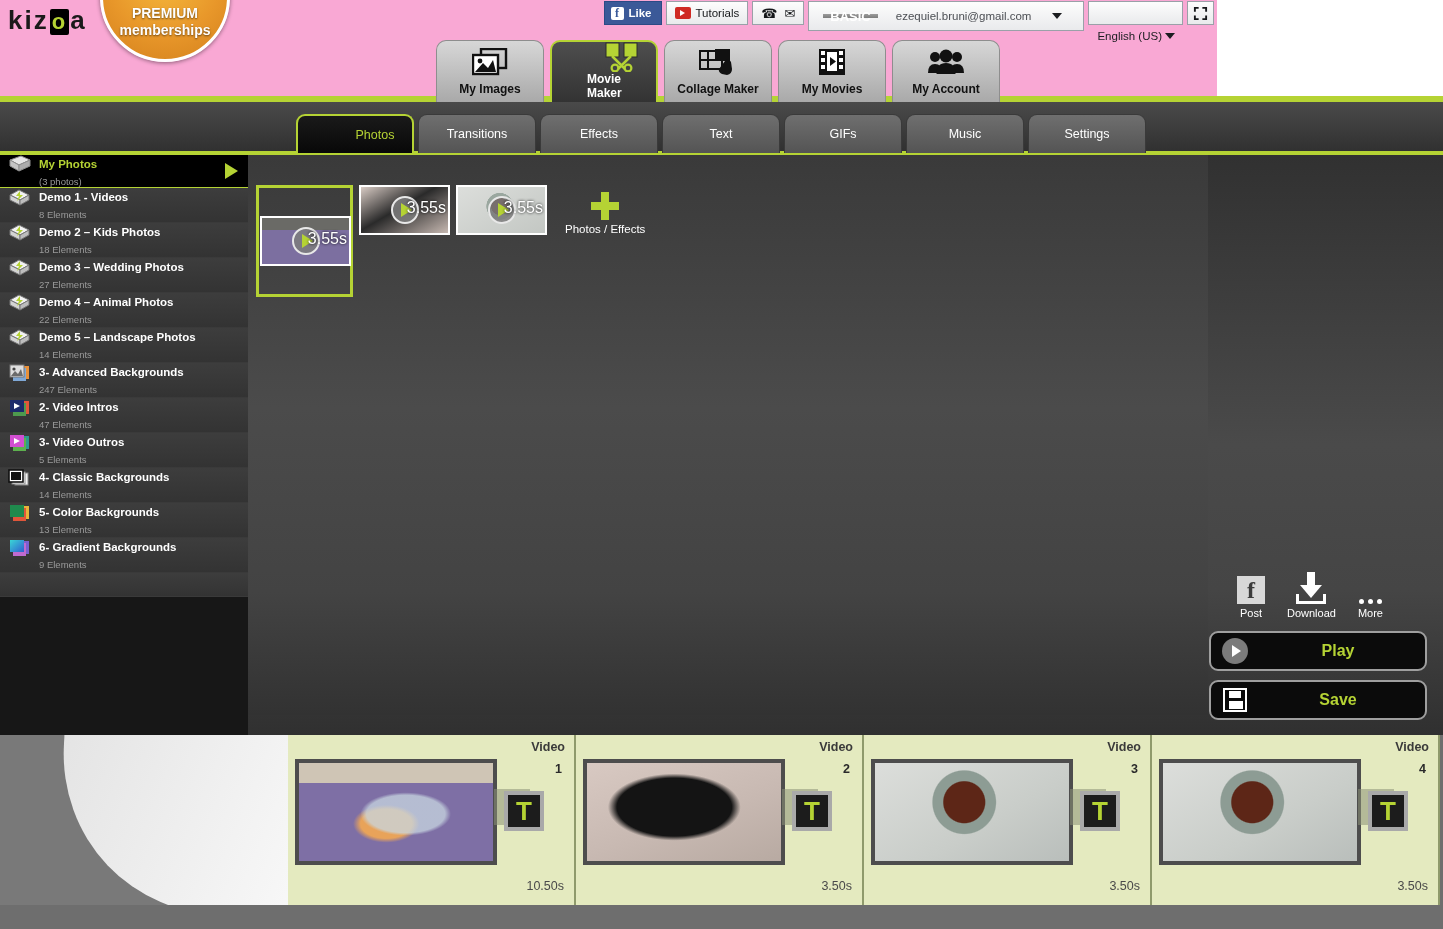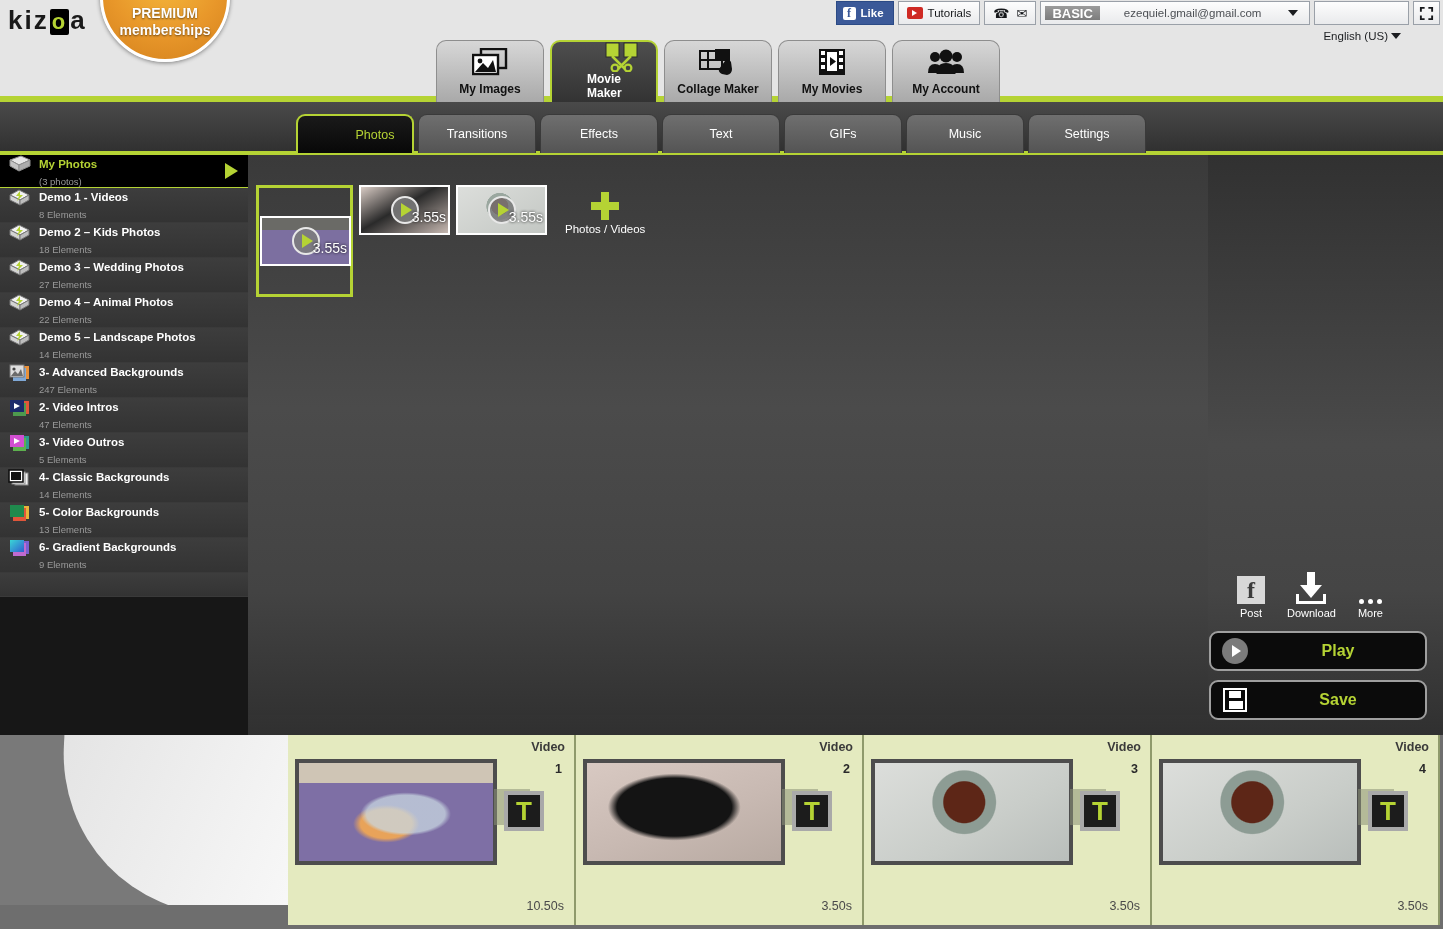--- a/index.html
+++ b/index.html
@@ -1,21 +1,21 @@
 <!DOCTYPE html>
 <html><head>
 <meta charset="utf-8">
 <style>
   * { box-sizing: border-box; margin:0; padding:0; }
   html,body { width:1443px; height:929px; overflow:hidden; background:#fff;
     font-family:"Liberation Sans", sans-serif; }
   #app { position:relative; width:1443px; height:929px; }
 
   
-  .topbar { position:absolute; left:0; top:0; width:1443px; height:96px; background:#e5e5e5; }
+  .topbar { position:absolute; left:0; top:0; width:1217px; height:96px; background:#f9a8d4; }
   .logo { position:absolute; left:8px; top:5px; font-size:26px; font-weight:bold; letter-spacing:2px; color:#1a1a1a; }
   .logo .o { display:inline-block; background:#000; color:#b5d334; padding:0 2px; margin:0 1px;
              border-radius:2px; font-size:22px; line-height:26px; }
   .premium { position:absolute; left:100px; top:-68px; width:130px; height:130px; border-radius:50%;
     background:radial-gradient(circle at 50% 35%, #f5b93c 0%, #e8972a 55%, #d3801c 100%);
     border:3px solid #fff; box-shadow:0 1px 4px rgba(0,0,0,.45);
     color:#fff; text-align:center; font-weight:bold; font-size:14px; line-height:17px;
     display:flex; align-items:flex-end; justify-content:center; padding-bottom:20px;
     text-shadow:0 1px 2px rgba(0,0,0,.55); }
   .premium span { display:block; }
@@ -23,21 +23,21 @@
   
   .hdr-right { position:absolute; right:3px; top:1px; display:flex; align-items:stretch; gap:4px; height:24px; font-size:11.5px; }
   .hdr-btn { display:flex; align-items:center; gap:5px; padding:0 8px; border:1px solid #9aa0a8;
     background:linear-gradient(#fdfdfd,#e9eaec); color:#15171a; white-space:nowrap; }
   .fb-like { background:#3b5998; border:1px solid #2b4a85; color:#fff; font-weight:bold; padding:0 9px 0 6px; }
   .fb-sq { width:13px;height:13px;background:#fff;color:#3b5998;font-weight:bold;font-size:12px;
            display:flex;align-items:center;justify-content:center;border-radius:2px;font-family:"Liberation Serif",serif;}
   .yt-sq { width:16px;height:12px;background:#cf2a24;border-radius:2px;display:flex;align-items:center;justify-content:center;}
   .yt-sq i { width:0;height:0;border-left:5px solid #fff;border-top:3px solid transparent;border-bottom:3px solid transparent;}
   .hdr-contact { gap:7px; font-size:13px; }
-  .acct { padding:4px; gap:18px; }
+  .acct { padding:14px; gap:12px; }
   .badge-basic { background:linear-gradient(#9b9b9b,#7c7c7c); color:#fff; font-weight:bold; font-size:13px;
     padding:2px 7px 2px 7px; height:100%; display:flex;align-items:center; }
   .acct-mail { padding:0 6px; color:#4c4f54; display:flex; align-items:center; }
   .caret { width:0;height:0;border-left:5px solid transparent;border-right:5px solid transparent;
            border-top:6px solid #1b1d20; margin:0 7px 0 3px; }
   .lang { gap:0; padding:0 0 0 8px; }
   .lang span { color:#1b1d20;margin-top:46px; }
   .fullscr { padding:0 5px; }
 
   
@@ -85,21 +85,21 @@
   .pb-row { position:absolute; left:10px; bottom:8px; display:flex; align-items:center; gap:6px; }
   .pb-input { width:185px; height:24px; background:#fff; border:1px solid #c9c9c9; }
   .pb-go { width:0;height:0;border-left:12px solid #b5d334;border-top:8px solid transparent;border-bottom:8px solid transparent;}
 
   
   .thumbs { position:absolute; left:256px; top:30px; display:flex; align-items:flex-start; }
   .thumbcell { position:relative; margin-right:6px; }
   .thumbcell.sel { border:3px solid #b5d334; padding:28px 0 28px 0; width:97px; }
   .thumb { position:relative; width:91px; height:50px; border:2px solid #fff; overflow:hidden; }
   .thumbcell.sel .thumb { margin-left:1px; }
-  .tdur { position:absolute; right:2px; bottom:8px; color:#fff; font-size:14px; text-shadow:0 0 3px #000; }
+  .tdur { position:absolute; right:2px; bottom:16px; color:#fff; font-size:16px; text-shadow:0 0 3px #000; }
   .playbtn { position:absolute; left:50%; top:50%; transform:translate(-50%,-50%);
      width:28px;height:28px;border-radius:50%;background:rgba(125,125,125,.85);
      border:2px solid #e8e8e8; display:flex;align-items:center;justify-content:center;}
   .playbtn i { width:0;height:0;border-left:11px solid #b5d334;border-top:7px solid transparent;border-bottom:7px solid transparent; margin-left:3px;}
   .addcell { margin-left:12px; text-align:center; color:#fff; font-size:11.5px; padding-top:7px;}
   .plus { width:28px; height:28px; margin:0 auto 3px; position:relative; }
   .plus:before,.plus:after{content:"";position:absolute;background:#b5d334;}
   .plus:before{left:10px;top:0;width:8px;height:28px;}
   .plus:after{top:10px;left:0;height:8px;width:28px;}
 
@@ -128,21 +128,21 @@
   .floppy:before{content:"";position:absolute;left:4px;top:1px;width:12px;height:7px;background:#fff;}
   .floppy:after{content:"";position:absolute;left:4px;bottom:1px;width:14px;height:8px;background:#fff;}
 
   
   .timeline { position:absolute; left:0; top:735px; width:1443px; height:194px; background:#6e6e6e; }
   .tl-left { position:absolute; left:0; top:0; width:288px; height:170px; background:#797979; overflow:hidden;}
   .tl-curve { position:absolute; left:60px; top:-10px; width:300px; height:190px;
     background:linear-gradient(110deg,#e4e4e4,#fcfcfc);
     border-radius:0 0 0 170px; transform:skewX(-3deg); }
   .tl-track { position:absolute; left:288px; top:0; width:1155px; height:170px; display:flex; }
-  .clip { width:288px; height:190px; background:#e4eabf; border-right:2px solid #8f9a6b; position:relative; }
+  .clip { width:288px; height:170px; background:#e4eabf; border-right:2px solid #8f9a6b; position:relative; }
   .clip .vlabel { position:absolute; right:9px; top:5px; color:#3a3a3a; font-size:12.5px; font-weight:bold; }
   .clip .vnum { position:absolute; right:12px; top:27px; color:#2a2a2a; font-size:12.5px; font-weight:bold; }
   .clip .vdur { position:absolute; right:10px; bottom:12px; color:#4a4a4a; font-size:12.5px; }
   .clip .frame { position:absolute; left:7px; top:24px; width:202px; height:106px;
     border:4px solid #4d4d4d; overflow:hidden; background:#222;}
   .clip .tbtn { position:absolute; left:216px; top:56px; width:40px; height:40px;
     background:#1c1c1c; border:4px solid #a9a9a9; display:flex; align-items:center; justify-content:center;
     box-shadow:-12px -4px 0 -2px rgba(140,145,120,.55); }
   .clip .tbtn b { color:#b5d334; font-size:26px; font-weight:bold; line-height:1;
      font-family:"Liberation Sans", sans-serif;}
@@ -187,21 +187,21 @@
             <i></i>
           </span>
         <span>Tutorials</span>
       </div>
       <div class="hdr-btn hdr-contact">
         <span>☎</span>
         <span>✉</span>
       </div>
       <div class="hdr-btn acct">
         <span class="badge-basic">BASIC</span>
-        <span class="acct-mail">ezequiel.gmail@gmail.com</span>
+        <span class="acct-mail">ezequiel.bruni@gmail.com</span>
         <span class="caret"></span>
       </div>
       <div class="hdr-btn lang">
         <span>English (US)</span>
         <span class="caret"></span>
       </div>
       <div class="hdr-btn fullscr">
         <svg width="15" height="15" viewBox="0 0 16 16">
           <path d="M1,1 L6,1 L6,3 L3,3 L3,6 L1,6 Z M15,1 L15,6 L13,6 L13,3 L10,3 L10,1 Z
                    M1,15 L1,10 L3,10 L3,13 L6,13 L6,15 Z M15,15 L10,15 L10,13 L13,13 L13,10 L15,10 Z" fill="#16181b"></path>
@@ -526,21 +526,21 @@
         <div class="thumb">
           <div class="t3" style="width:100%;height:100%"></div>
           <div class="playbtn">
               <i></i>
             </div>
           <span class="tdur">3.55s</span>
         </div>
       </div>
       <div class="addcell">
         <div class="plus"></div>
-        <span>Photos / Videos</span>
+        <span>Photos / Effects</span>
       </div>
     </div>
 
     <div class="acts">
       <div class="acts-icons">
         <div class="act">
           <div class="glyph">
               <span class="fbsq2">f</span>
             </div>
           <span>Post</span>

